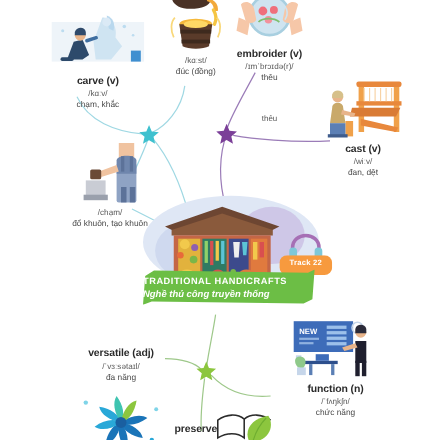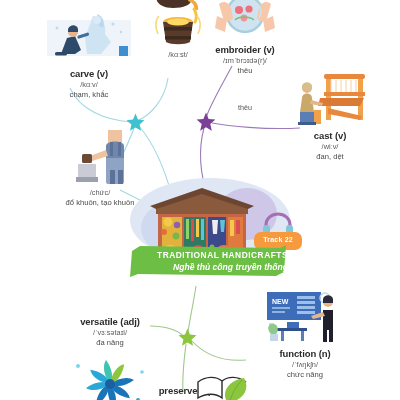--- a/index.html
+++ b/index.html
@@ -64,21 +64,21 @@
     width: 158px;
     height: 32px;
   }
   #banner .ribbon {
     position: absolute;
     inset: 0;
   }
   #banner .btxt {
     position: absolute;
     left: 0; right: 0;
-    text-align: right;
+    text-align: left;
     color: #ffffff;
   }
   #banner .line1 {
     top: 5px;
     font-size: 8.4px;
     font-weight: bold;
     letter-spacing: 0.5px;
   }
   #banner .line2 {
     top: 17px;
@@ -231,20 +231,21 @@
       <path d="M49 17 C 52 22, 52 26, 50 30" fill="none" stroke="#f5c542" stroke-width="3" stroke-linecap="round"></path>
       <ellipse cx="33" cy="30" rx="15" ry="5" fill="#f6b93b"></ellipse>
       <path d="M18 30 L21 50 C 26 53, 40 53, 45 50 L48 30 Z" fill="#5a3b2a"></path>
       <rect x="19" y="35" width="28" height="3.5" fill="#3e2a1e"></rect>
       <rect x="20" y="44" width="26" height="3.5" fill="#3e2a1e"></rect>
       <ellipse cx="33" cy="30" rx="11" ry="3.5" fill="#ffd966"></ellipse>
       <path d="M14 24 C 10 28, 10 36, 13 42" fill="none" stroke="#f9d87a" stroke-width="1.6"></path>
       <path d="M52 24 C 56 28, 56 36, 53 42" fill="none" stroke="#f9d87a" stroke-width="1.6"></path>
     </svg>
     <div class="ipa">/kɑːst/</div>
+    <div class="viet">đúc (đồng)</div>
   </div>
 
   <div class="node" style="left:180px; top:-6px;">
     <svg class="art" width="80" height="48" viewBox="0 0 80 48">
       <circle cx="40" cy="20" r="18" fill="#cfe4f0"></circle>
       <circle cx="40" cy="20" r="18" fill="none" stroke="#a8cfe0" stroke-width="2.5"></circle>
       <circle cx="34" cy="16" r="4" fill="#ef6f7b"></circle>
       <circle cx="44" cy="15" r="3.6" fill="#ef6f7b"></circle>
       <circle cx="39" cy="24" r="3.4" fill="#f2919c"></circle>
       <path d="M30 26 C 34 22, 44 22, 49 26" fill="none" stroke="#7fbf6f" stroke-width="1.6"></path>
@@ -295,21 +296,21 @@
       <path d="M44 18 C 44 12, 62 12, 62 18 L62 30 L44 30 Z" fill="#6f86ad"></path>
       <rect x="48" y="14" width="3" height="14" fill="#5c7299"></rect>
       <rect x="56" y="14" width="3" height="14" fill="#5c7299"></rect>
       <path d="M44 22 L28 28 L30 33 L46 28 Z" fill="#f0c3a0"></path>
       <rect x="20" y="26" width="10" height="9" rx="1.5" fill="#6b4a36"></rect>
       <rect x="16" y="36" width="18" height="14" fill="#c9ccd4"></rect>
       <rect x="14" y="49" width="22" height="5" fill="#9aa0ac"></rect>
       <rect x="48" y="42" width="5" height="14" fill="#5c7299"></rect>
       <rect x="56" y="42" width="5" height="14" fill="#5c7299"></rect>
     </svg>
-    <div class="ipa">/chức/</div>
+    <div class="ipa">/chạm/</div>
     <div class="viet">đổ khuôn, tạo khuôn</div>
   </div>
 
   <div class="node" style="left:45px; top:316px;">
     <div class="word">versatile (adj)</div>
     <div class="ipa">/ˈvɜːsətaɪl/</div>
     <div class="viet">đa năng</div>
     <svg class="art" style="margin-top:4px;" width="84" height="60" viewBox="0 0 84 60">
       <g transform="translate(42,32)">
         <g fill="#1a74b8">

